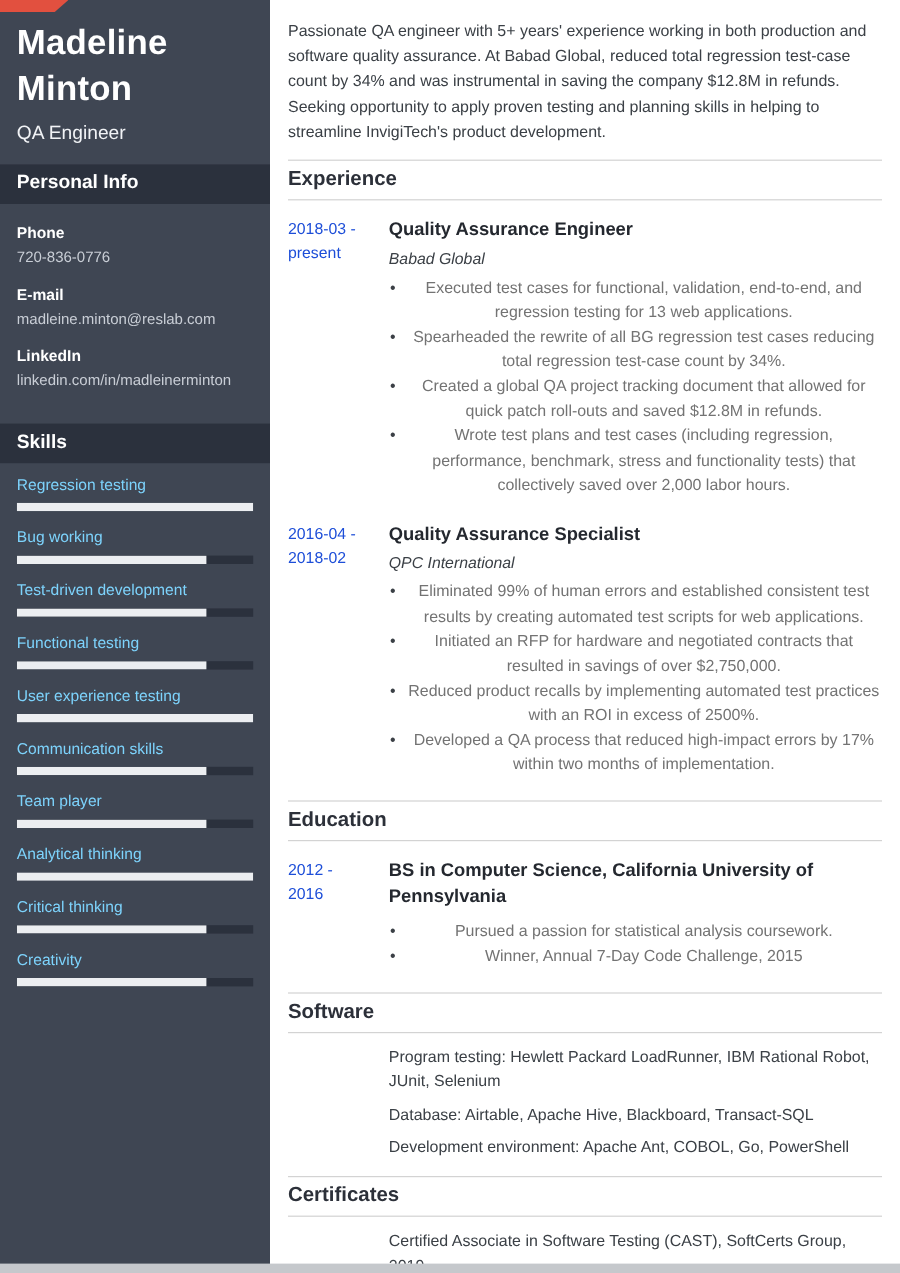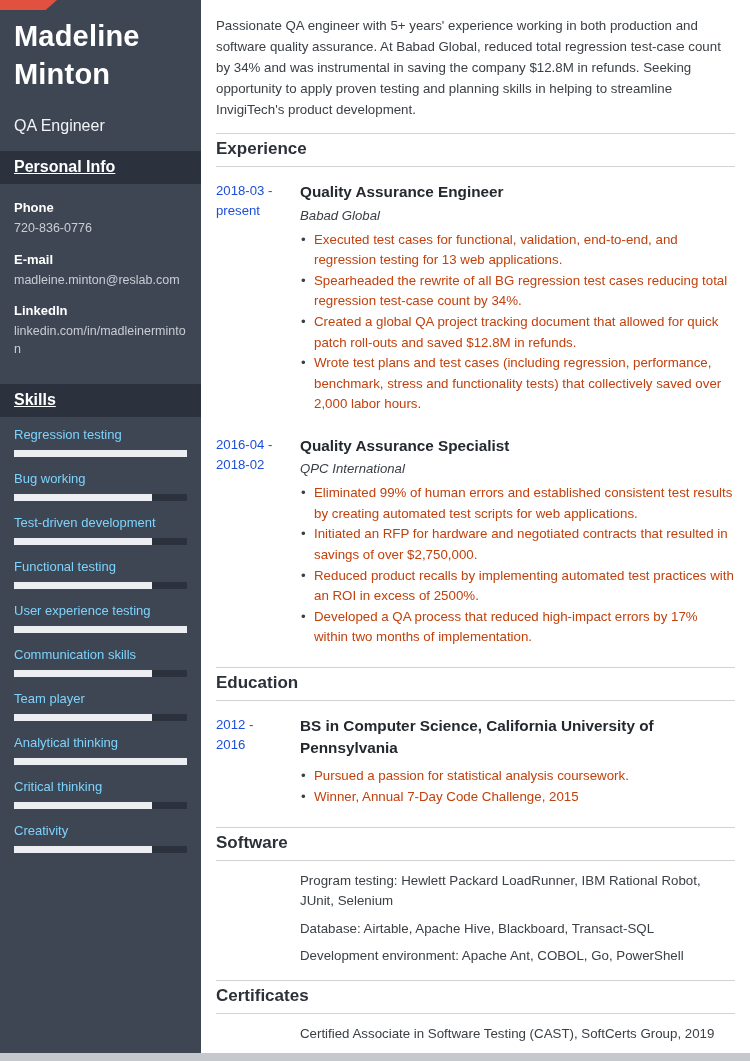--- a/index.html
+++ b/index.html
@@ -4,34 +4,34 @@
 <style>
   * { margin:0; padding:0; box-sizing:border-box; }
   html,body { background:#ffffff; }
   .page {
     width:750px; height:1061px; display:flex; position:relative; overflow:hidden;
     background:#ffffff;
     font-family:"Liberation Sans","DejaVu Sans",sans-serif;
   }
   
   .sidebar {
-    width:201px; flex-shrink:0; position:relative;
+    width:225px; flex-shrink:0; position:relative;
     background:var(--sidebar-bg,#3f4653); color:#ffffff;
   }
   .ribbon {
     position:absolute; top:0; left:0; width:57px; height:10px;
     background:var(--accent,#e2503f);
     clip-path:polygon(0 0,100% 0,80% 100%,0 100%);
   }
   .name-block { padding:18px 14px 0 14px; }
   .name { font-size:29px; font-weight:700; line-height:1.3; letter-spacing:0.2px; color:#ffffff; }
-  .job-title { font-size:16px; margin-top:24px; color:#f1f3f6; font-weight:400; }
+  .job-title { font-size:16px; margin-top:10px; color:#f1f3f6; font-weight:400; }
   .band {
     background:var(--band-bg,#2b313d); color:#ffffff;
-    padding:7px 14px 8px 14px; font-size:16px; font-weight:700; margin-top:16px;text-decoration:underline;
+    padding:7px 14px 8px 14px; font-size:16px; font-weight:700; margin-top:16px;
   }
   .contact { padding:2px 14px 10px 14px; }
   .contact-label { font-weight:700; font-size:13px; margin-top:14px; color:#ffffff; }
   .contact-value { font-size:12.5px; margin-top:5px; color:#c9ced6; line-height:1.4; word-break:break-word; }
   .skills { padding:10px 14px 0 14px; }
   .skill { margin-bottom:14px; }
   .skill-name { font-size:13px; color:#7dd3fc; }
   .skill-bar { height:7px; margin-top:8px; background:var(--bar-track,#2b313d); overflow:hidden; }
   .skill-fill { height:100%; background:var(--bar-fill,#eceef1); }
   
@@ -43,21 +43,21 @@
     border-bottom:1px solid var(--rule-color,#d3d3d3);
     padding:5px 0 7px 0;
     font-size:17px; font-weight:700; color:var(--heading-color,#2c3039);
   }
   .entry { display:flex; padding:14px 0 6px 0; }
   .entry-dates { width:84px; flex-shrink:0; font-size:13.2px; line-height:1.5; color:#1d4ed8; padding-right:6px; }
   .entry-body { flex:1; }
   .entry-title { font-size:15.3px; font-weight:700; color:#24282f; line-height:1.45; }
   .entry-subtitle { font-style:italic; font-size:13.2px; margin-top:4px; color:#3b4046; }
   ul.bullets { list-style:none; margin:7px 0 0 0; padding:0; }
-  .bullets li { position:relative; padding-left:14px; font-size:13.3px; line-height:1.55; color:#c2410c; }
+  .bullets li { position:relative; padding-left:14px; font-size:13.3px; line-height:1.55; color:#737373;text-align:center; }
   .bullets li::before { content:"\2022"; position:absolute; left:1px; color:#3b4046; }
   .plain-rows { padding-top:10px; }
   .plain-row { display:flex; margin-bottom:7px; }
   .plain-row .spacer { width:84px; flex-shrink:0; }
   .plain-row .text { flex:1; font-size:13.3px; line-height:1.55; color:#3b4046; }
   .page-edge { position:absolute; left:0; right:0; bottom:0; height:8px; background:#c5c8cc; z-index:5; }
 </style>
 </head>
 <body>
 

